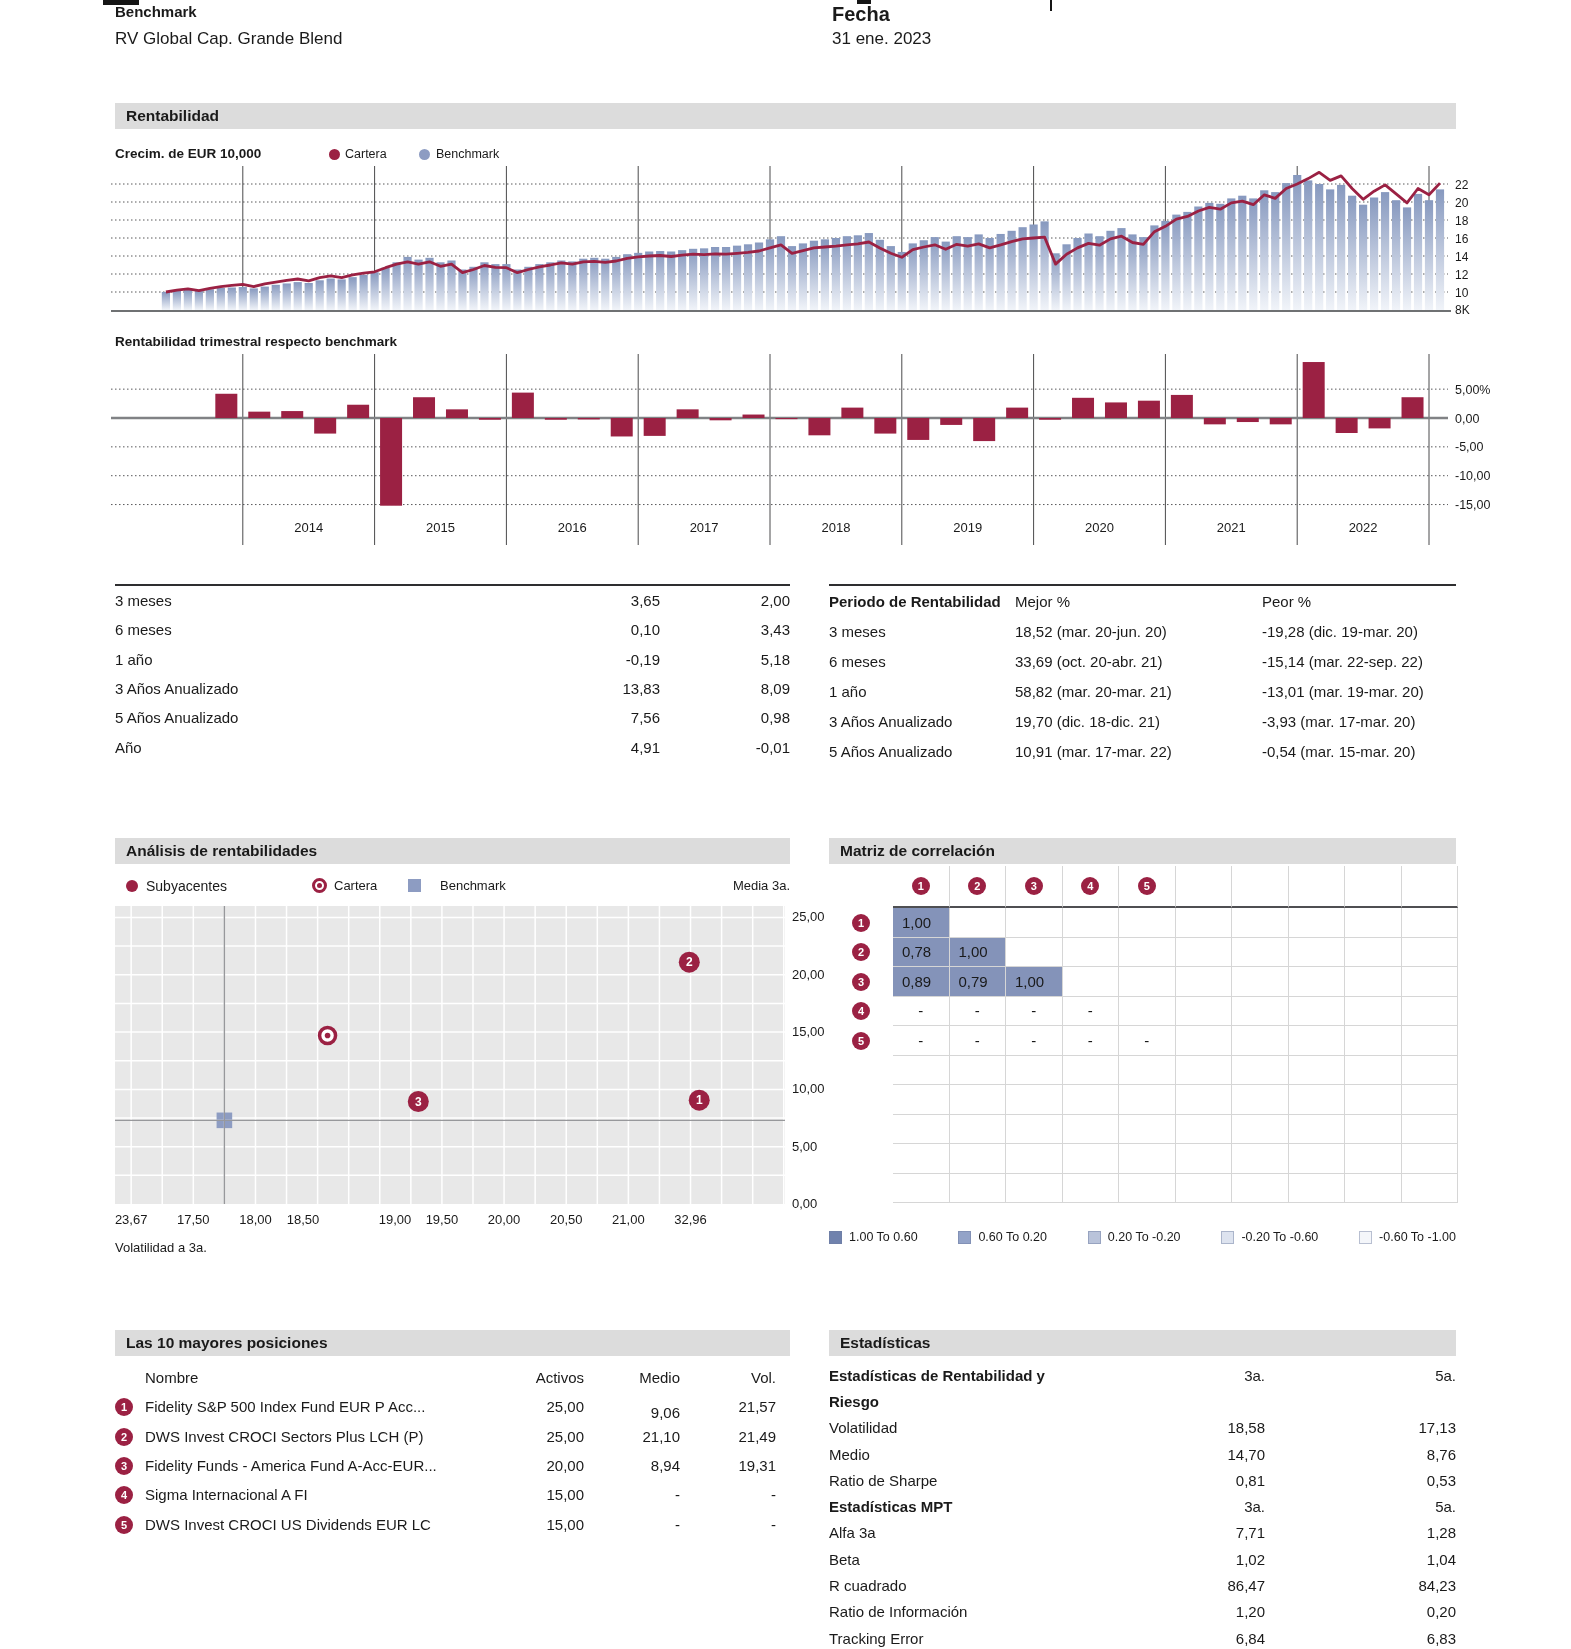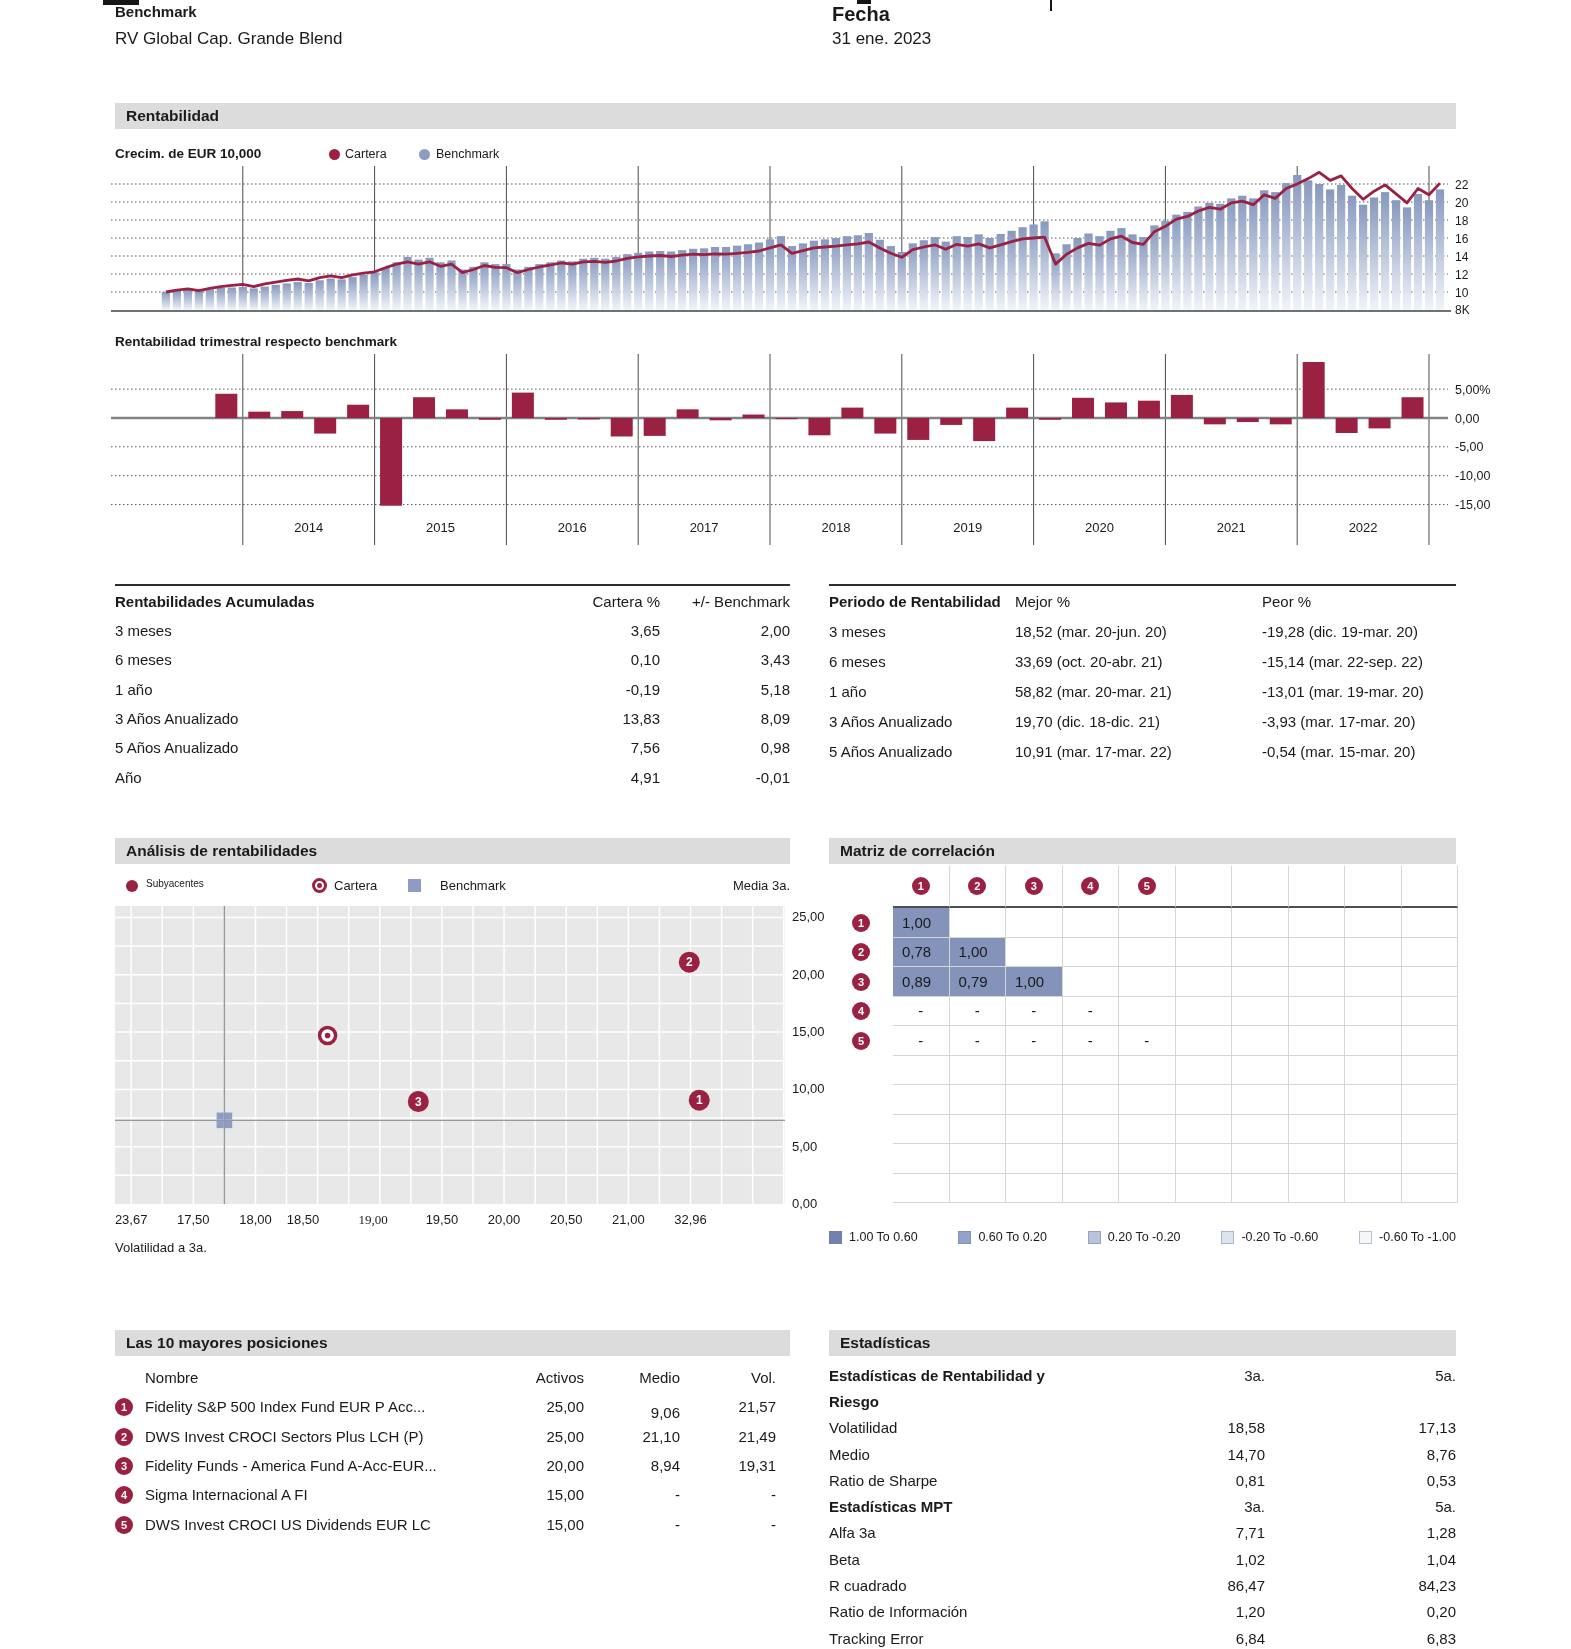--- a/index.html
+++ b/index.html
@@ -278,25 +278,20 @@
       <text x="461.30000000000007" y="180" font-size="13" fill="#1a1a1a" text-anchor="middle" font-family="Liberation Sans, sans-serif">2016</text>
       <text x="593.1" y="180" font-size="13" fill="#1a1a1a" text-anchor="middle" font-family="Liberation Sans, sans-serif">2017</text>
       <text x="724.9000000000001" y="180" font-size="13" fill="#1a1a1a" text-anchor="middle" font-family="Liberation Sans, sans-serif">2018</text>
       <text x="856.7" y="180" font-size="13" fill="#1a1a1a" text-anchor="middle" font-family="Liberation Sans, sans-serif">2019</text>
       <text x="988.5000000000001" y="180" font-size="13" fill="#1a1a1a" text-anchor="middle" font-family="Liberation Sans, sans-serif">2020</text>
       <text x="1120.3000000000002" y="180" font-size="13" fill="#1a1a1a" text-anchor="middle" font-family="Liberation Sans, sans-serif">2021</text>
       <text x="1252.1000000000001" y="180" font-size="13" fill="#1a1a1a" text-anchor="middle" font-family="Liberation Sans, sans-serif">2022</text>
     </svg>
 
   <div id="acc-tbl" class="tbl toprule" style="left:115px;top:584px;width:675px;">
-    <div class="trow" style="height:30px;">
-      <div class="c-lab b">Rentabilidades Acumuladas</div>
-      <div class="num" style="width:110px;">Cartera %</div>
-      <div class="num" style="width:130px;">+/- Benchmark</div>
-    </div>
   <div class="trow" style="height: 29.3px;">
         <div class="c-lab">3 meses</div>
         <div class="num" style="width: 110px;">3,65</div>
         <div class="num" style="width: 130px;">2,00</div>
       </div>
       <div class="trow" style="height: 29.3px;">
         <div class="c-lab">6 meses</div>
         <div class="num" style="width: 110px;">0,10</div>
         <div class="num" style="width: 130px;">3,43</div>
       </div>
@@ -352,21 +347,21 @@
         <div style="width: 186px;">5 Años Anualizado</div>
         <div style="width: 247px;">10,91 (mar. 17-mar. 22)</div>
         <div style="flex: 1 1 0%;">-0,54 (mar. 15-mar. 20)</div>
       </div>
     </div>
 
   <div class="sechdr" style="left:829px;top:838px;width:627px;">Matriz de correlación</div>
   <div class="sechdr" style="left:115px;top:838px;width:675px;">Análisis de rentabilidades</div>
 
   <span class="abs dot" style="left:126px;top:880px;background:#9b2143;width:12px;height:12px;"></span>
-  <div class="abs" style="left:146px;top:878px;font-size:10px;">Subyacentes</div>
+  <div class="abs" style="left:146px;top:878px;font-size:14px;">Subyacentes</div>
   <span class="abs ring" style="left:312px;top:878px;">
       <i></i>
     </span>
   <div class="abs" style="left:334px;top:878px;font-size:13px;">Cartera</div>
   <span class="abs sq13" style="left:408px;top:879px;background:#8d9cc2;"></span>
   <div class="abs" style="left:440px;top:878px;font-size:13px;">Benchmark</div>
   <div class="abs" style="left:660px;top:878px;width:130px;text-align:right;font-size:13px;">Media 3a.</div>
 
   <svg id="scatter-svg" class="abs" style="left:115px;top:906px;" width="670" height="298">
       <rect x="0" y="0" width="670" height="298" fill="#e8e8e8"></rect>
@@ -423,21 +418,21 @@
       <div class="abs lbl13" style="left: 792px; top: 1024.08px;">15,00</div>
       <div class="abs lbl13" style="left: 792px; top: 1081.38px;">10,00</div>
       <div class="abs lbl13" style="left: 792px; top: 1138.69px;">5,00</div>
       <div class="abs lbl13" style="left: 792px; top: 1196px;">0,00</div>
     </div>
   <div id="scatter-xlabels">
       <div class="abs lbl13" style="left: 103.16px; top: 1212px; width: 56px; text-align: center;">23,67</div>
       <div class="abs lbl13" style="left: 165.312px; top: 1212px; width: 56px; text-align: center;">17,50</div>
       <div class="abs lbl13" style="left: 227.464px; top: 1212px; width: 56px; text-align: center;">18,00</div>
       <div class="abs lbl13" style="left: 275px; top: 1212px; width: 56px; text-align: center;">18,50</div>
-      <div class="abs lbl13" style="left: 345px; top: 1212px; width: 56px; text-align: center; font-family: Liberation Serif, serif;">19,00</div>
+      <div class="abs lbl13" style="left: 367px; top: 1212px; width: 56px; text-align: center;">19,00</div>
       <div class="abs lbl13" style="left: 413.92px; top: 1212px; width: 56px; text-align: center;">19,50</div>
       <div class="abs lbl13" style="left: 476.072px; top: 1212px; width: 56px; text-align: center;">20,00</div>
       <div class="abs lbl13" style="left: 538.224px; top: 1212px; width: 56px; text-align: center;">20,50</div>
       <div class="abs lbl13" style="left: 600.377px; top: 1212px; width: 56px; text-align: center;">21,00</div>
       <div class="abs lbl13" style="left: 662.529px; top: 1212px; width: 56px; text-align: center;">32,96</div>
     </div>
   <div class="abs lbl13" style="left:115px;top:1240px;">Volatilidad a 3a.</div>
 
   <div id="matrix">
       <div class="mcell mlab" style="border: none;"></div>

